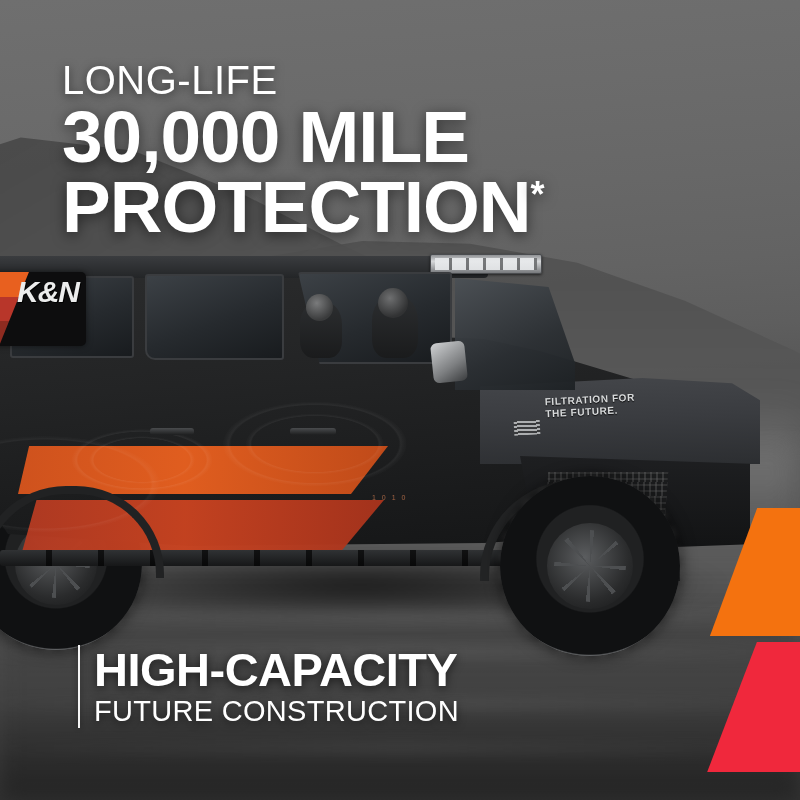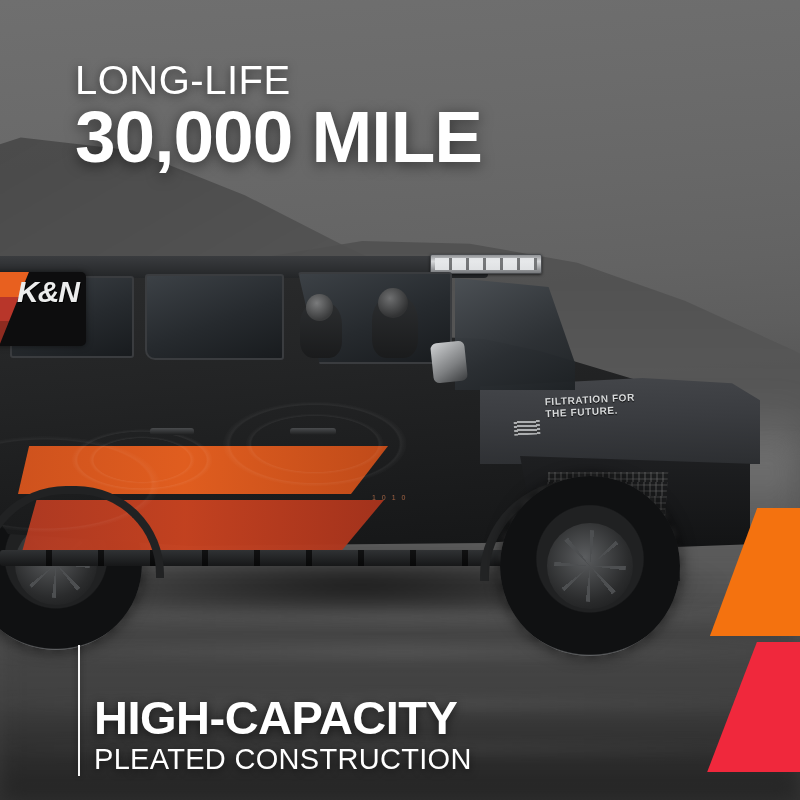--- a/index.html
+++ b/index.html
@@ -257,38 +257,38 @@
   #shape-orange{
     left:700px;top:508px;width:110px;height:128px;
     clip-path:polygon(52% 0%, 100% 0%, 100% 100%, 9% 100%);
   }
   #shape-red{
     left:697px;top:642px;width:113px;height:130px;
     clip-path:polygon(53% 0%, 100% 0%, 100% 100%, 9% 100%);
   }
 
   
-  #headline{position:absolute;left:75px;top:58px;width:660px;}
+  #headline{position:absolute;left:62px;top:58px;width:660px;}
   #eyebrow{
     font-size:40px;font-weight:400;letter-spacing:.5px;line-height:44px;
     color:#fff;text-shadow:0 2px 10px rgba(0,0,0,.55);
   }
   .hl-big{
     font-weight:bold;font-size:73px;line-height:70px;letter-spacing:-1px;
     color:#fff;text-shadow:0 3px 14px rgba(0,0,0,.55);white-space:nowrap;
   }
   .hl-star{font-size:36px;vertical-align:super;line-height:0;font-weight:bold;}
 
   
   #lower{position:absolute;left:78px;top:645px;display:flex;align-items:stretch;}
   #lower-rule{width:2px;background:#fff;margin-right:14px;opacity:.95;
     box-shadow:0 0 6px rgba(0,0,0,.5);}
   #sub-head{
     font-weight:bold;font-size:47px;line-height:49px;letter-spacing:-.5px;
-    color:#fff;text-shadow:0 2px 10px rgba(0,0,0,.6);margin-top:48px;
+    color:#fff;text-shadow:0 2px 10px rgba(0,0,0,.6);
   }
   #sub-sub{
     font-weight:400;font-size:29px;line-height:34px;letter-spacing:.3px;
     color:#fff;text-shadow:0 2px 8px rgba(0,0,0,.6);
   }
   #disclaimer{
     position:absolute;left:78px;top:757px;
     font-size:16px;font-weight:400;letter-spacing:.1px;
     color:#e9eaea;text-shadow:0 1px 6px rgba(0,0,0,.75);
   }
@@ -367,27 +367,28 @@
   <div id="hood-text">
     <div>FILTRATION FOR</div>
     <div>THE FUTURE.</div>
   </div>
   <div id="flag-decal"></div>
   <div id="badge-1010">1 0 1 0</div>
 
   <div id="headline">
     <div id="eyebrow">LONG-LIFE</div>
     <div class="hl-big">30,000 MILE</div>
+    <div class="hl-big"><span>PROTECTION</span><span class="hl-star">*</span></div>
   </div>
 
   <div class="corner-shape" id="shape-orange" style="background:#f4720f"></div>
   <div class="corner-shape" id="shape-red" style="background:#f0283c"></div>
 
   <div id="lower">
     <div id="lower-rule"></div>
     <div>
       <div id="sub-head">HIGH-CAPACITY</div>
-      <div id="sub-sub">PLEATED CONSTRUCTION</div>
+      <div id="sub-sub">FUTURE CONSTRUCTION</div>
     </div>
   </div>
 
 
 </div>
 
 </body></html>

